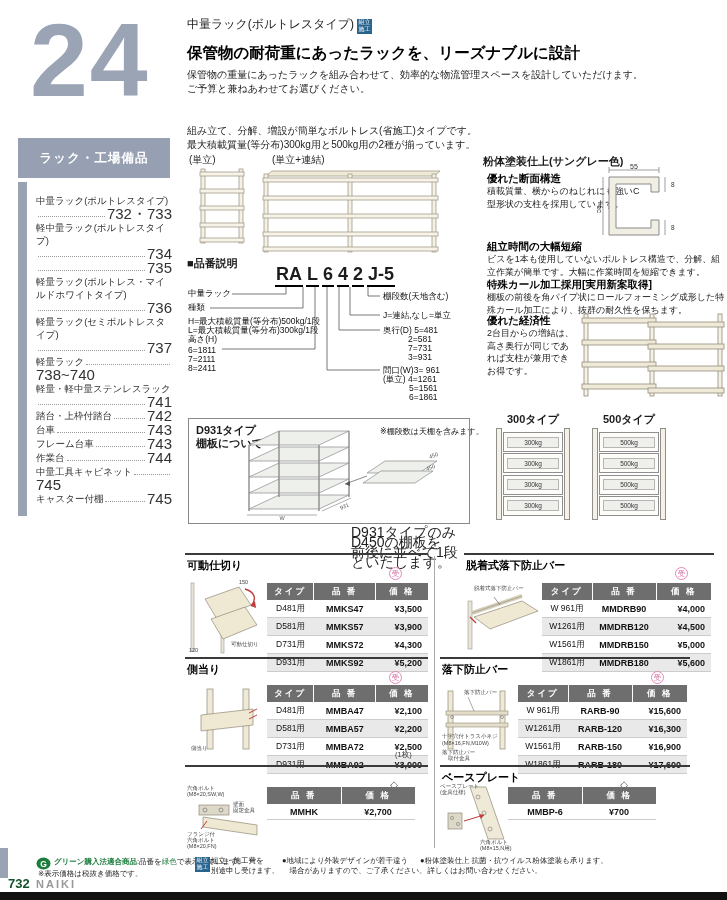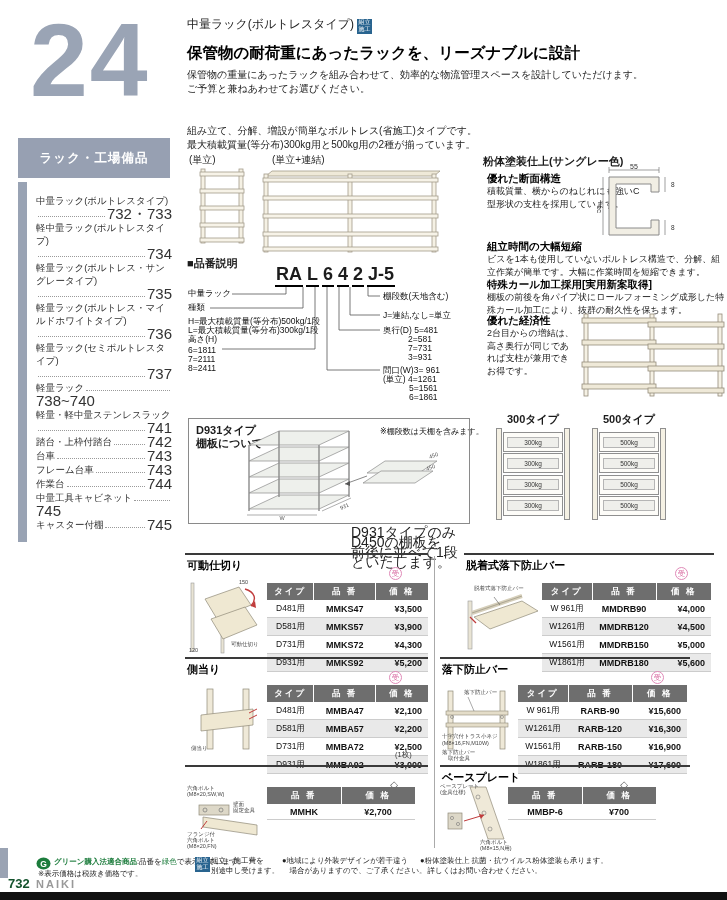--- a/index.html
+++ b/index.html
@@ -102,21 +102,20 @@
         <span class="sb-label">中量ラック(ボルトレスタイプ)</span>
         <span class="sb-dots"></span>
         <span class="sb-page">732・733</span>
       </div>
       <div class="sb-item">
         <span class="sb-label">軽中量ラック(ボルトレスタイプ)</span>
         <span class="sb-dots"></span>
         <span class="sb-page">734</span>
       </div>
       <div class="sb-item">
-        <span class="sb-label">軽量ラック(ボルトレス・サングレータイプ)</span>
         <span class="sb-dots"></span>
         <span class="sb-page">735</span>
       </div>
       <div class="sb-item">
         <span class="sb-label">軽量ラック(ボルトレス・マイルドホワイトタイプ)</span>
         <span class="sb-dots"></span>
         <span class="sb-page">736</span>
       </div>
       <div class="sb-item">
         <span class="sb-label">軽量ラック(セミボルトレスタイプ)</span>

